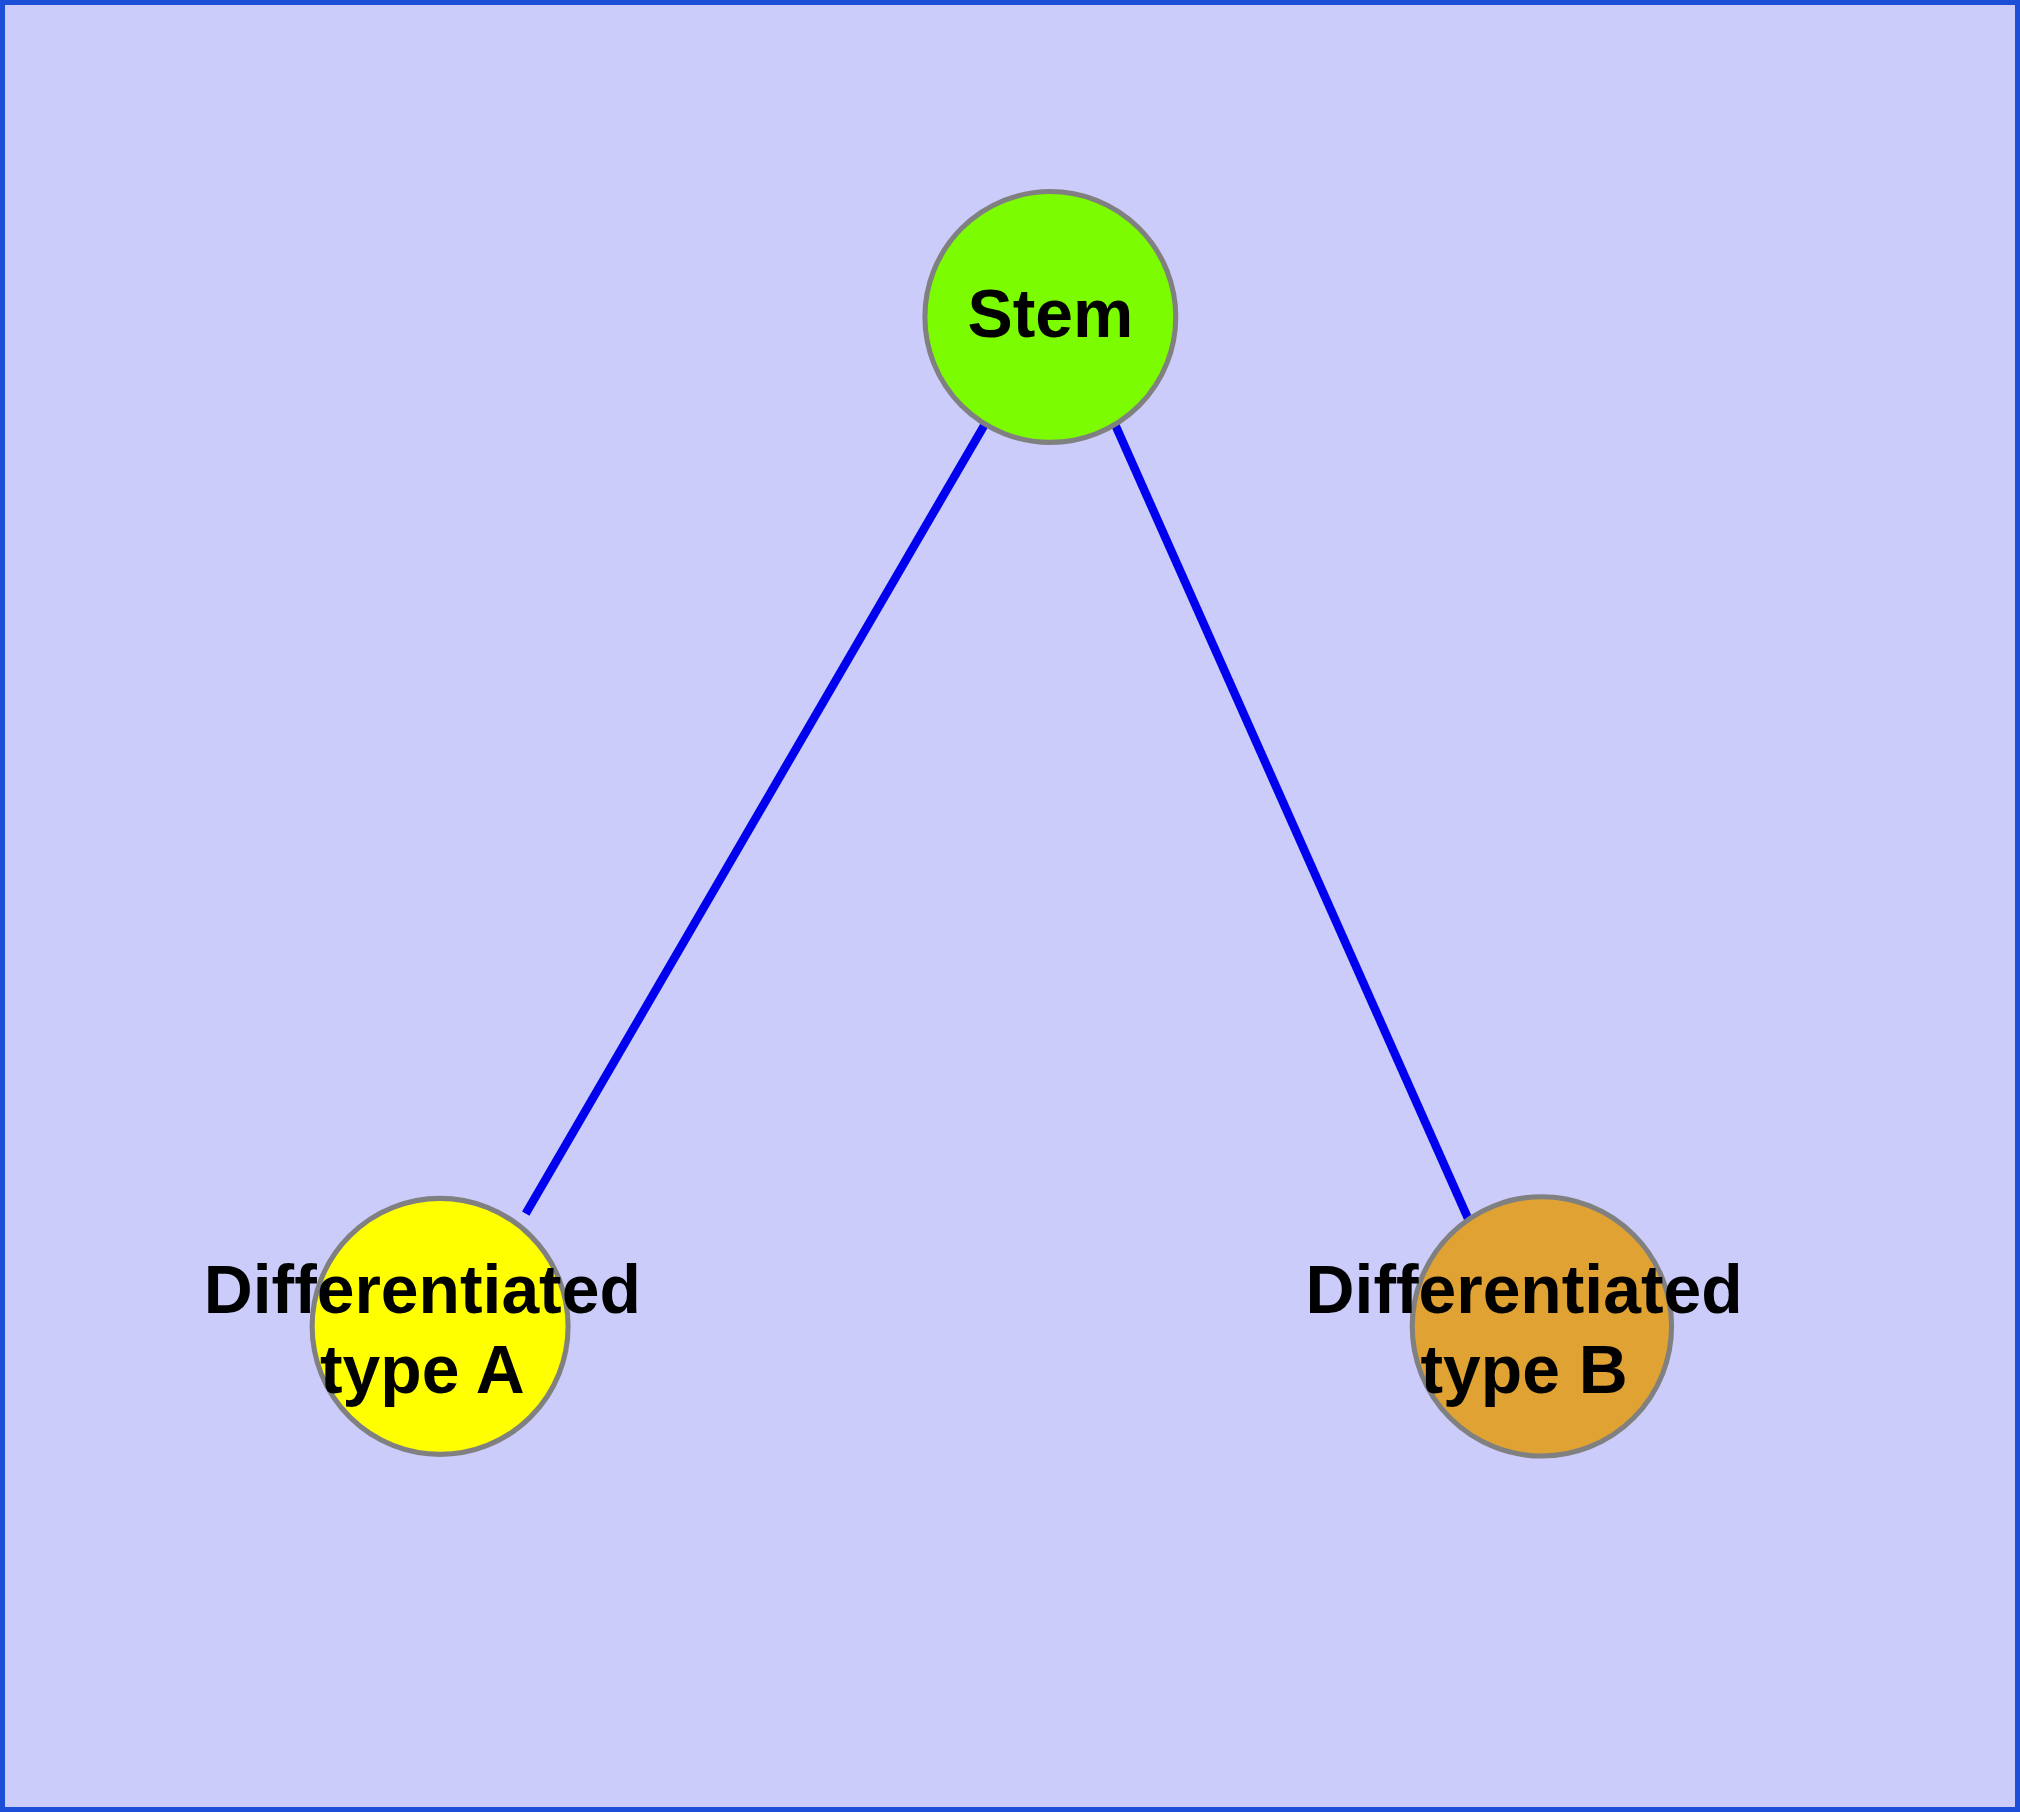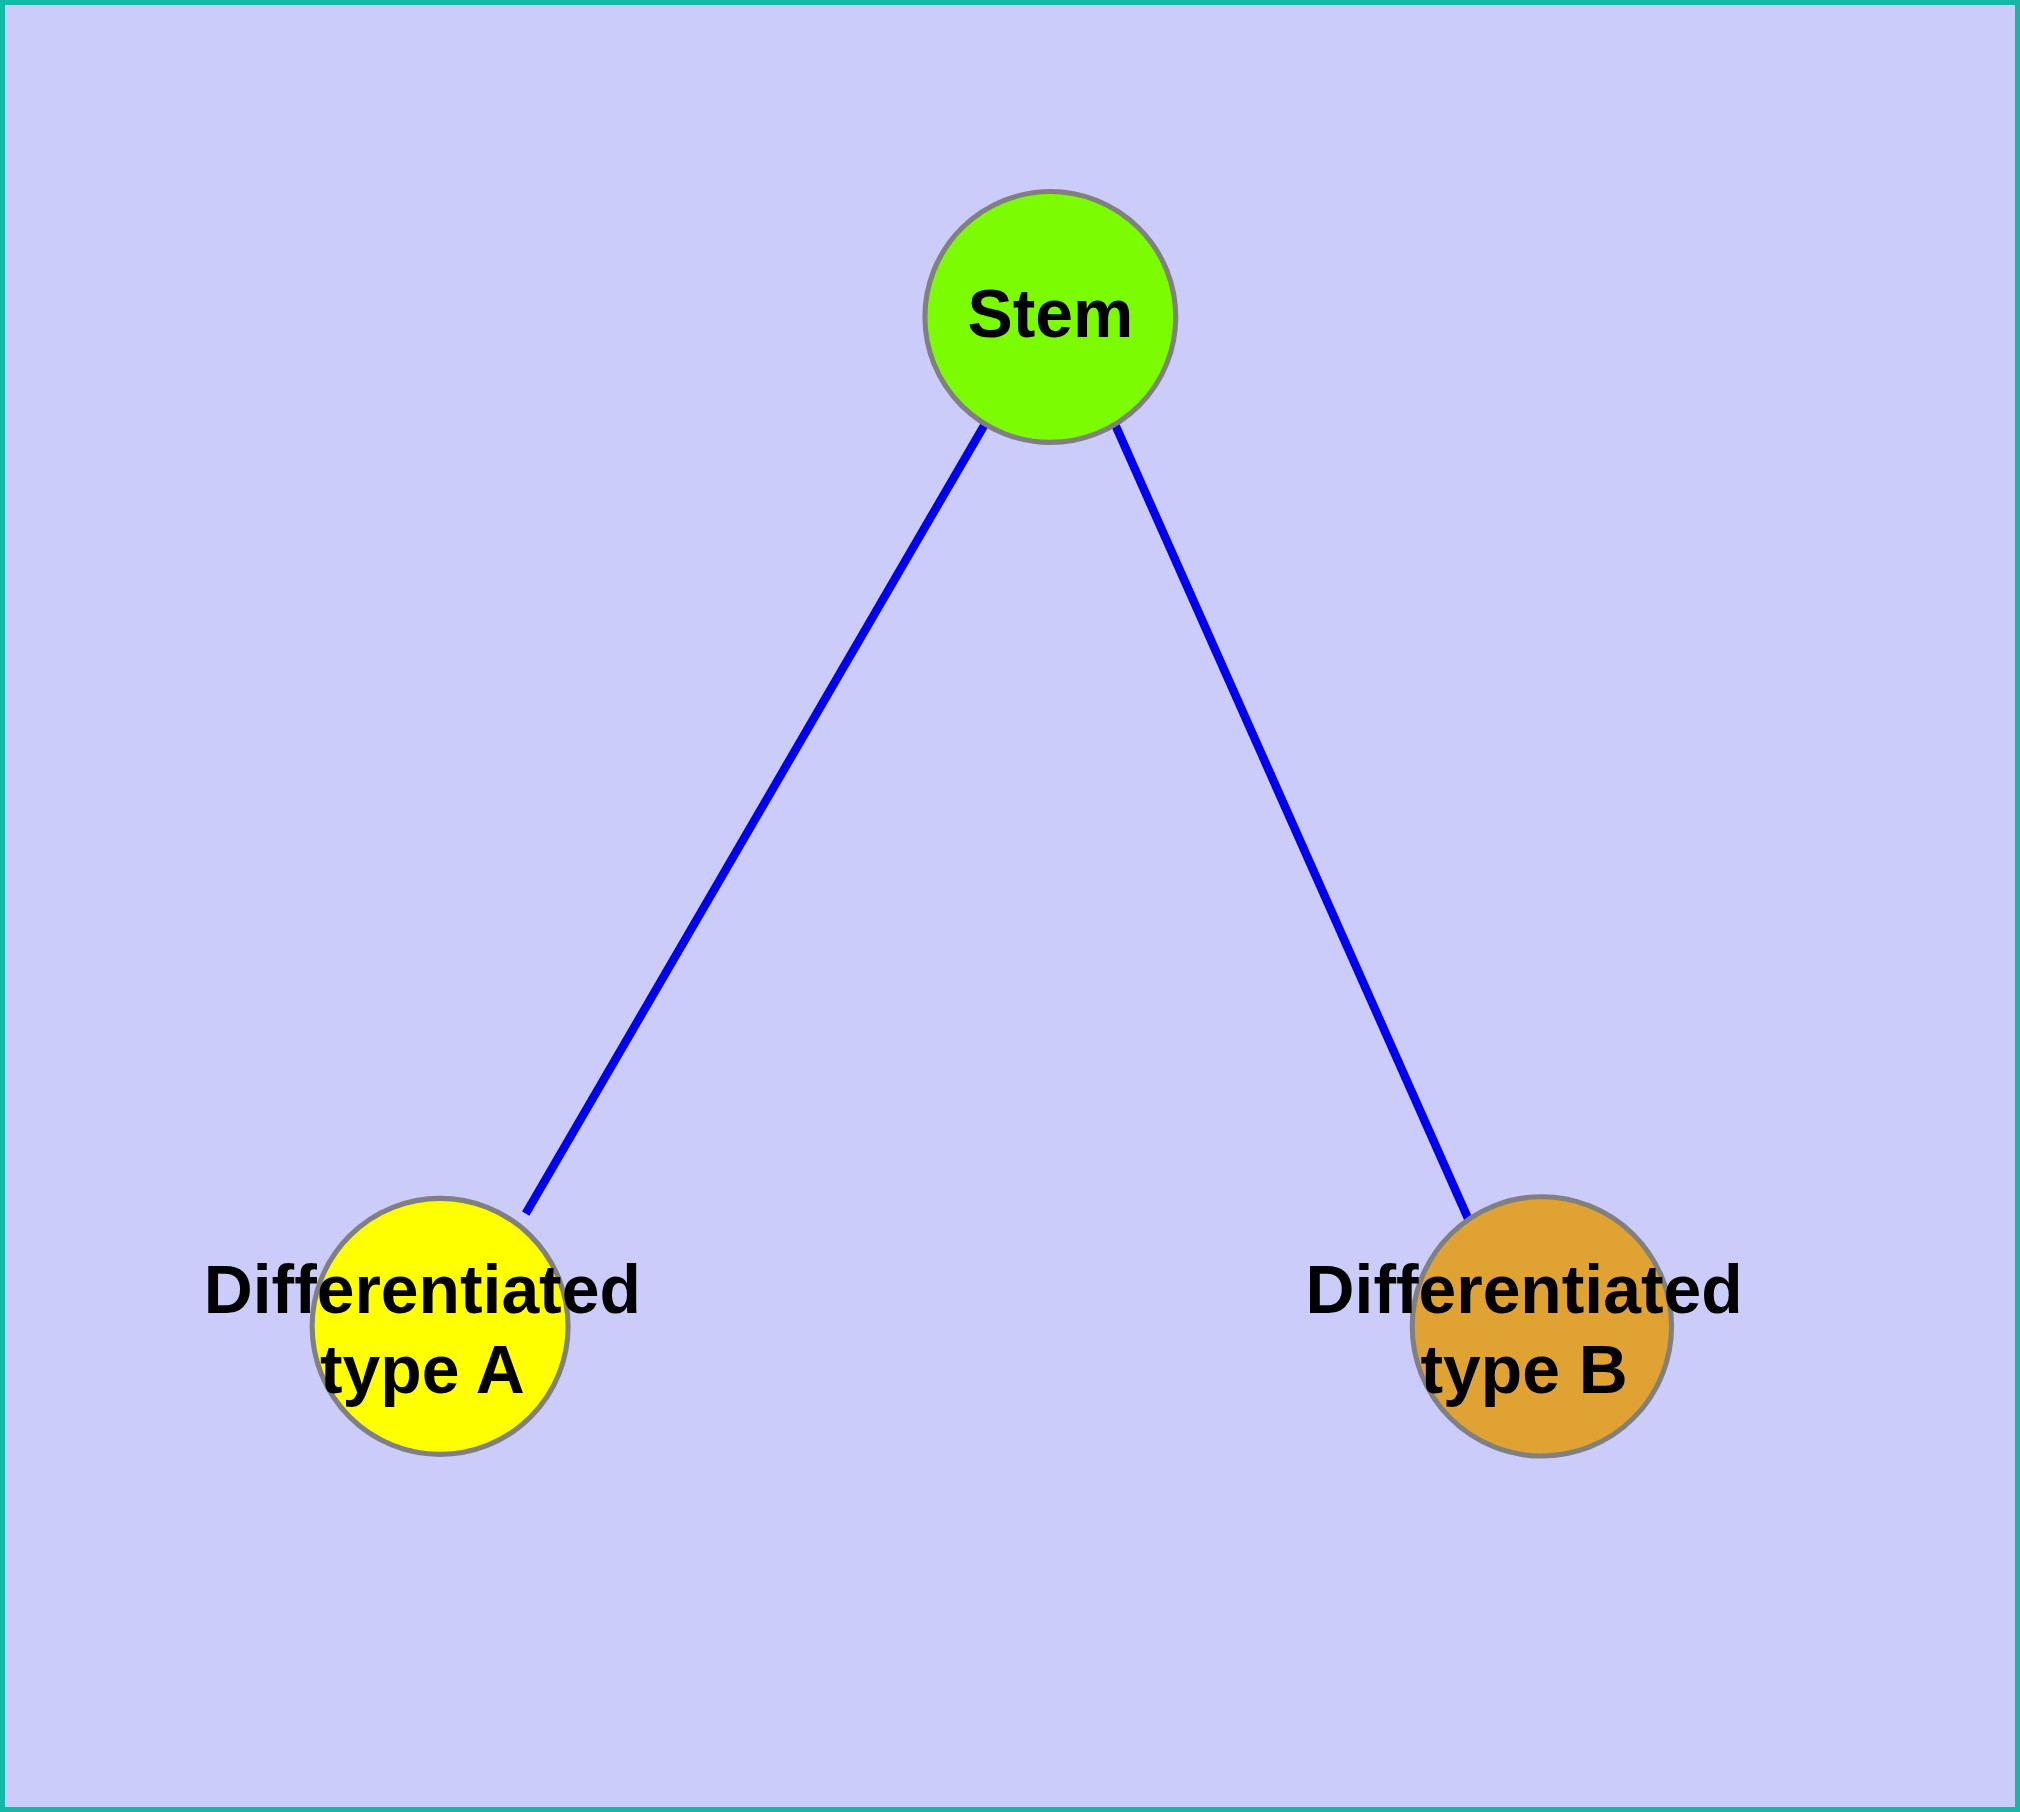--- a/index.html
+++ b/index.html
@@ -5,21 +5,21 @@
 <style>
   html, body {
     margin: 0;
     padding: 0;
     background: #ffffff;
   }
   #canvas {
     position: relative;
     width: 2021px;
     height: 1812px;
-    background: #14b8a6;
+    background: #1d4ed8;
     overflow: hidden;
     font-family: "Liberation Sans", sans-serif;
   }
   #plot-area {
     position: absolute;
     left: 5.1px;
     top: 5.1px;
     width: 2010px;
     height: 1802px;
     background: #ccccfa;

